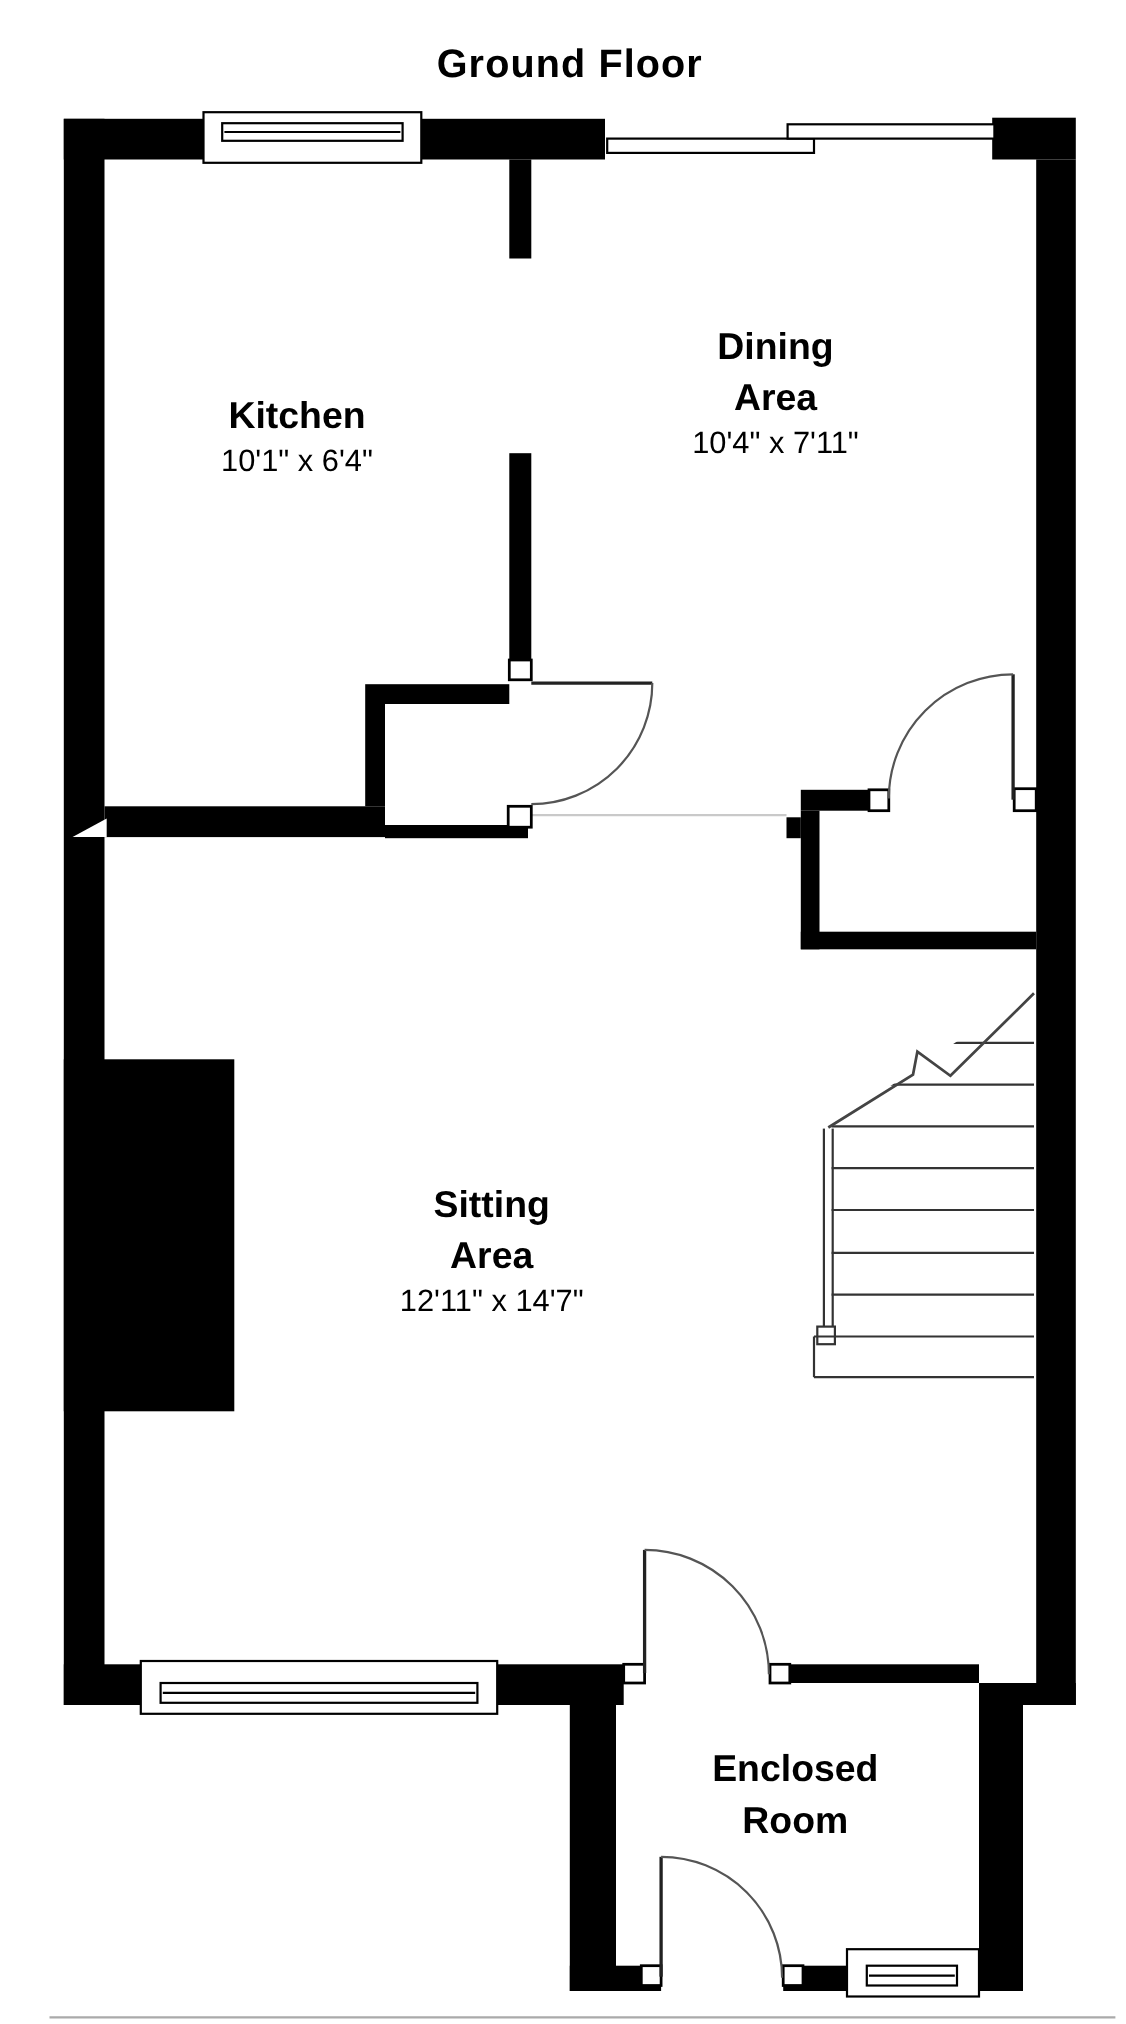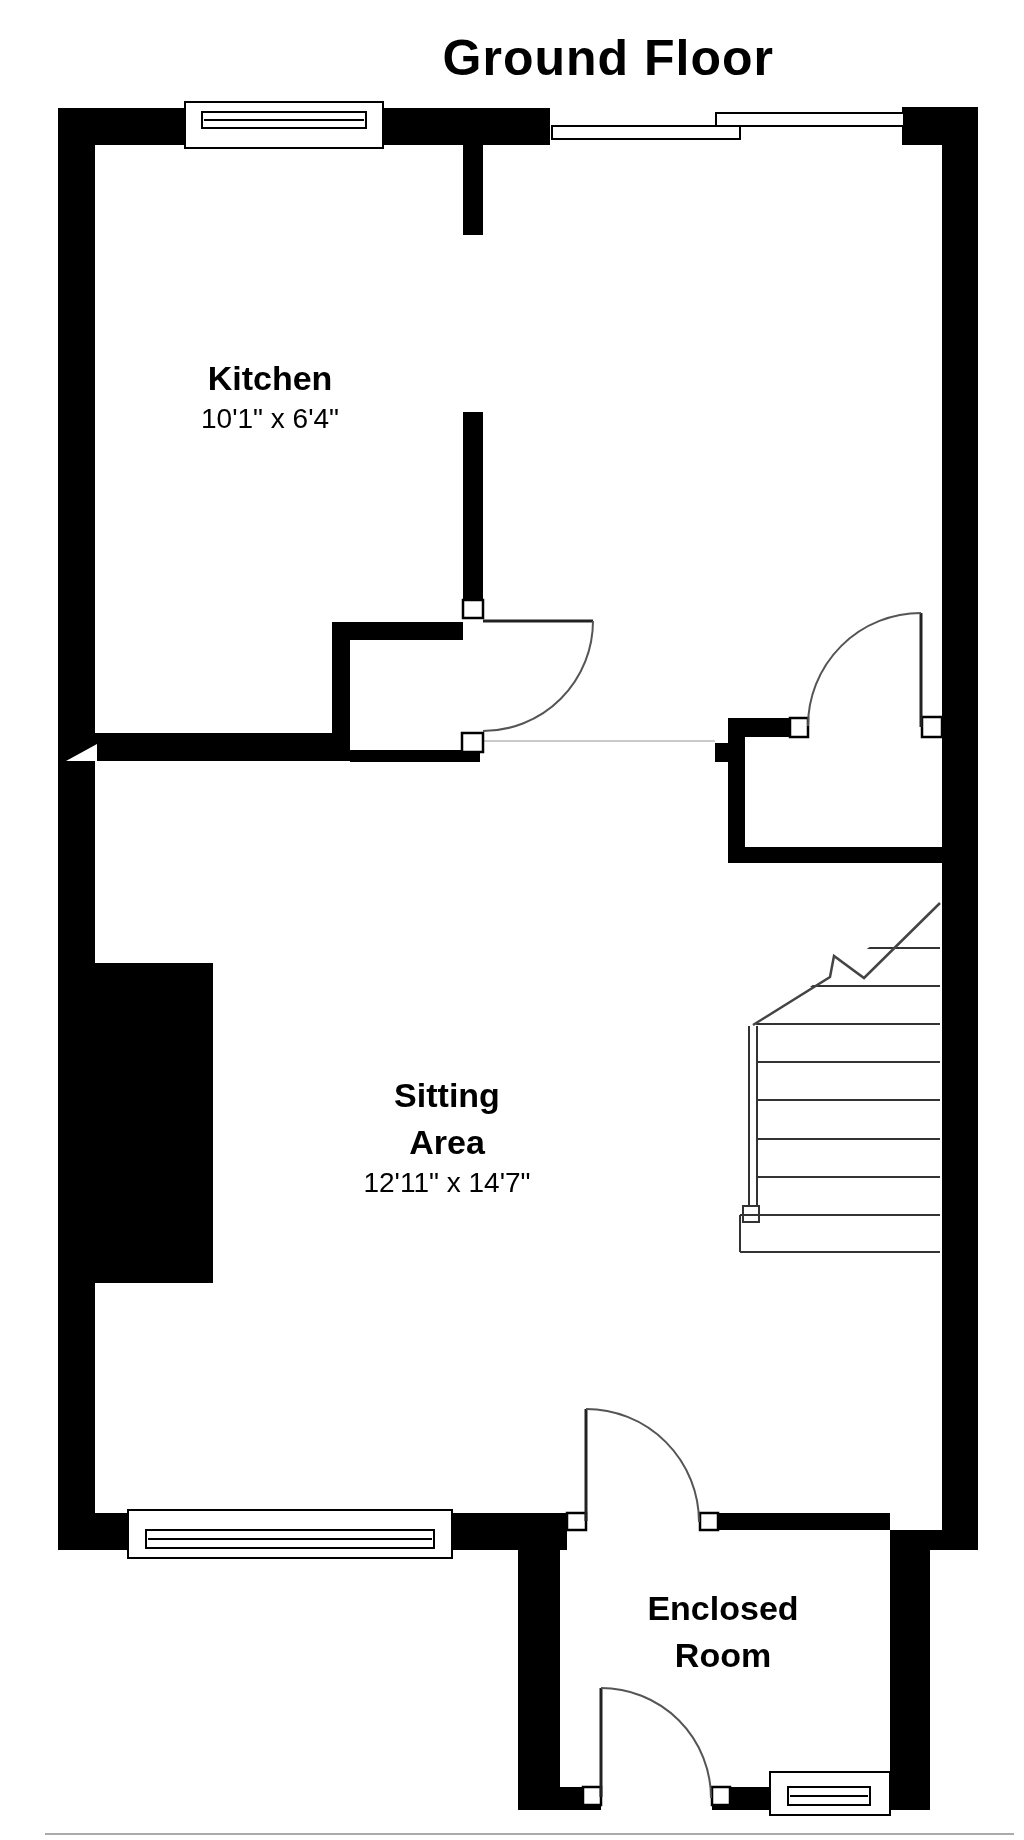--- a/index.html
+++ b/index.html
@@ -1,20 +1,20 @@
 <!DOCTYPE html>
 <html><head>
 <meta charset="utf-8">
 <style>
   html,body{margin:0;padding:0;background:#ffffff;}
   #stage{position:relative;width:1024px;height:1840px;background:#ffffff;overflow:hidden;
          font-family:"Liberation Sans", sans-serif;color:#000;}
   #plan-svg{position:absolute;left:0;top:0;}
   .label{position:absolute;text-align:center;}
-  .title{font-size:50px;font-weight:700;line-height:56px;letter-spacing:1px;text-align:right;}
+  .title{font-size:36px;font-weight:700;line-height:56px;letter-spacing:1px;}
   .room-name{font-size:34px;font-weight:700;line-height:47px;}
   .room-dims{font-size:28px;font-weight:400;line-height:34px;}
 </style>
 </head>
 <body>
 
 <div id="stage">
 
   <svg id="plan-svg" width="1024" height="1840" viewBox="0 0 1024 1840">
 
@@ -114,20 +114,25 @@
     <line x1="45" y1="1834" x2="1014" y2="1834" stroke="#aaaaaa" stroke-width="2"></line>
   </svg>
 
   <div class="label title" style="left:262px;top:30px;width:512px;">Ground Floor</div>
 
   <div class="label" style="left:150px;top:355px;width:240px;">
     <div class="room-name">Kitchen</div>
     <div class="room-dims">10'1" x 6'4"</div>
   </div>
 
+  <div class="label" style="left:585px;top:292px;width:240px;">
+    <div class="room-name">Dining</div>
+    <div class="room-name">Area</div>
+    <div class="room-dims">10'4" x 7'11"</div>
+  </div>
 
   <div class="label" style="left:327px;top:1072px;width:240px;text-align:center;">
     <div class="room-name">Sitting</div>
     <div class="room-name">Area</div>
     <div class="room-dims">12'11" x 14'7"</div>
   </div>
 
   <div class="label" style="left:603px;top:1585px;width:240px;">
     <div class="room-name">Enclosed</div>
     <div class="room-name">Room</div>

